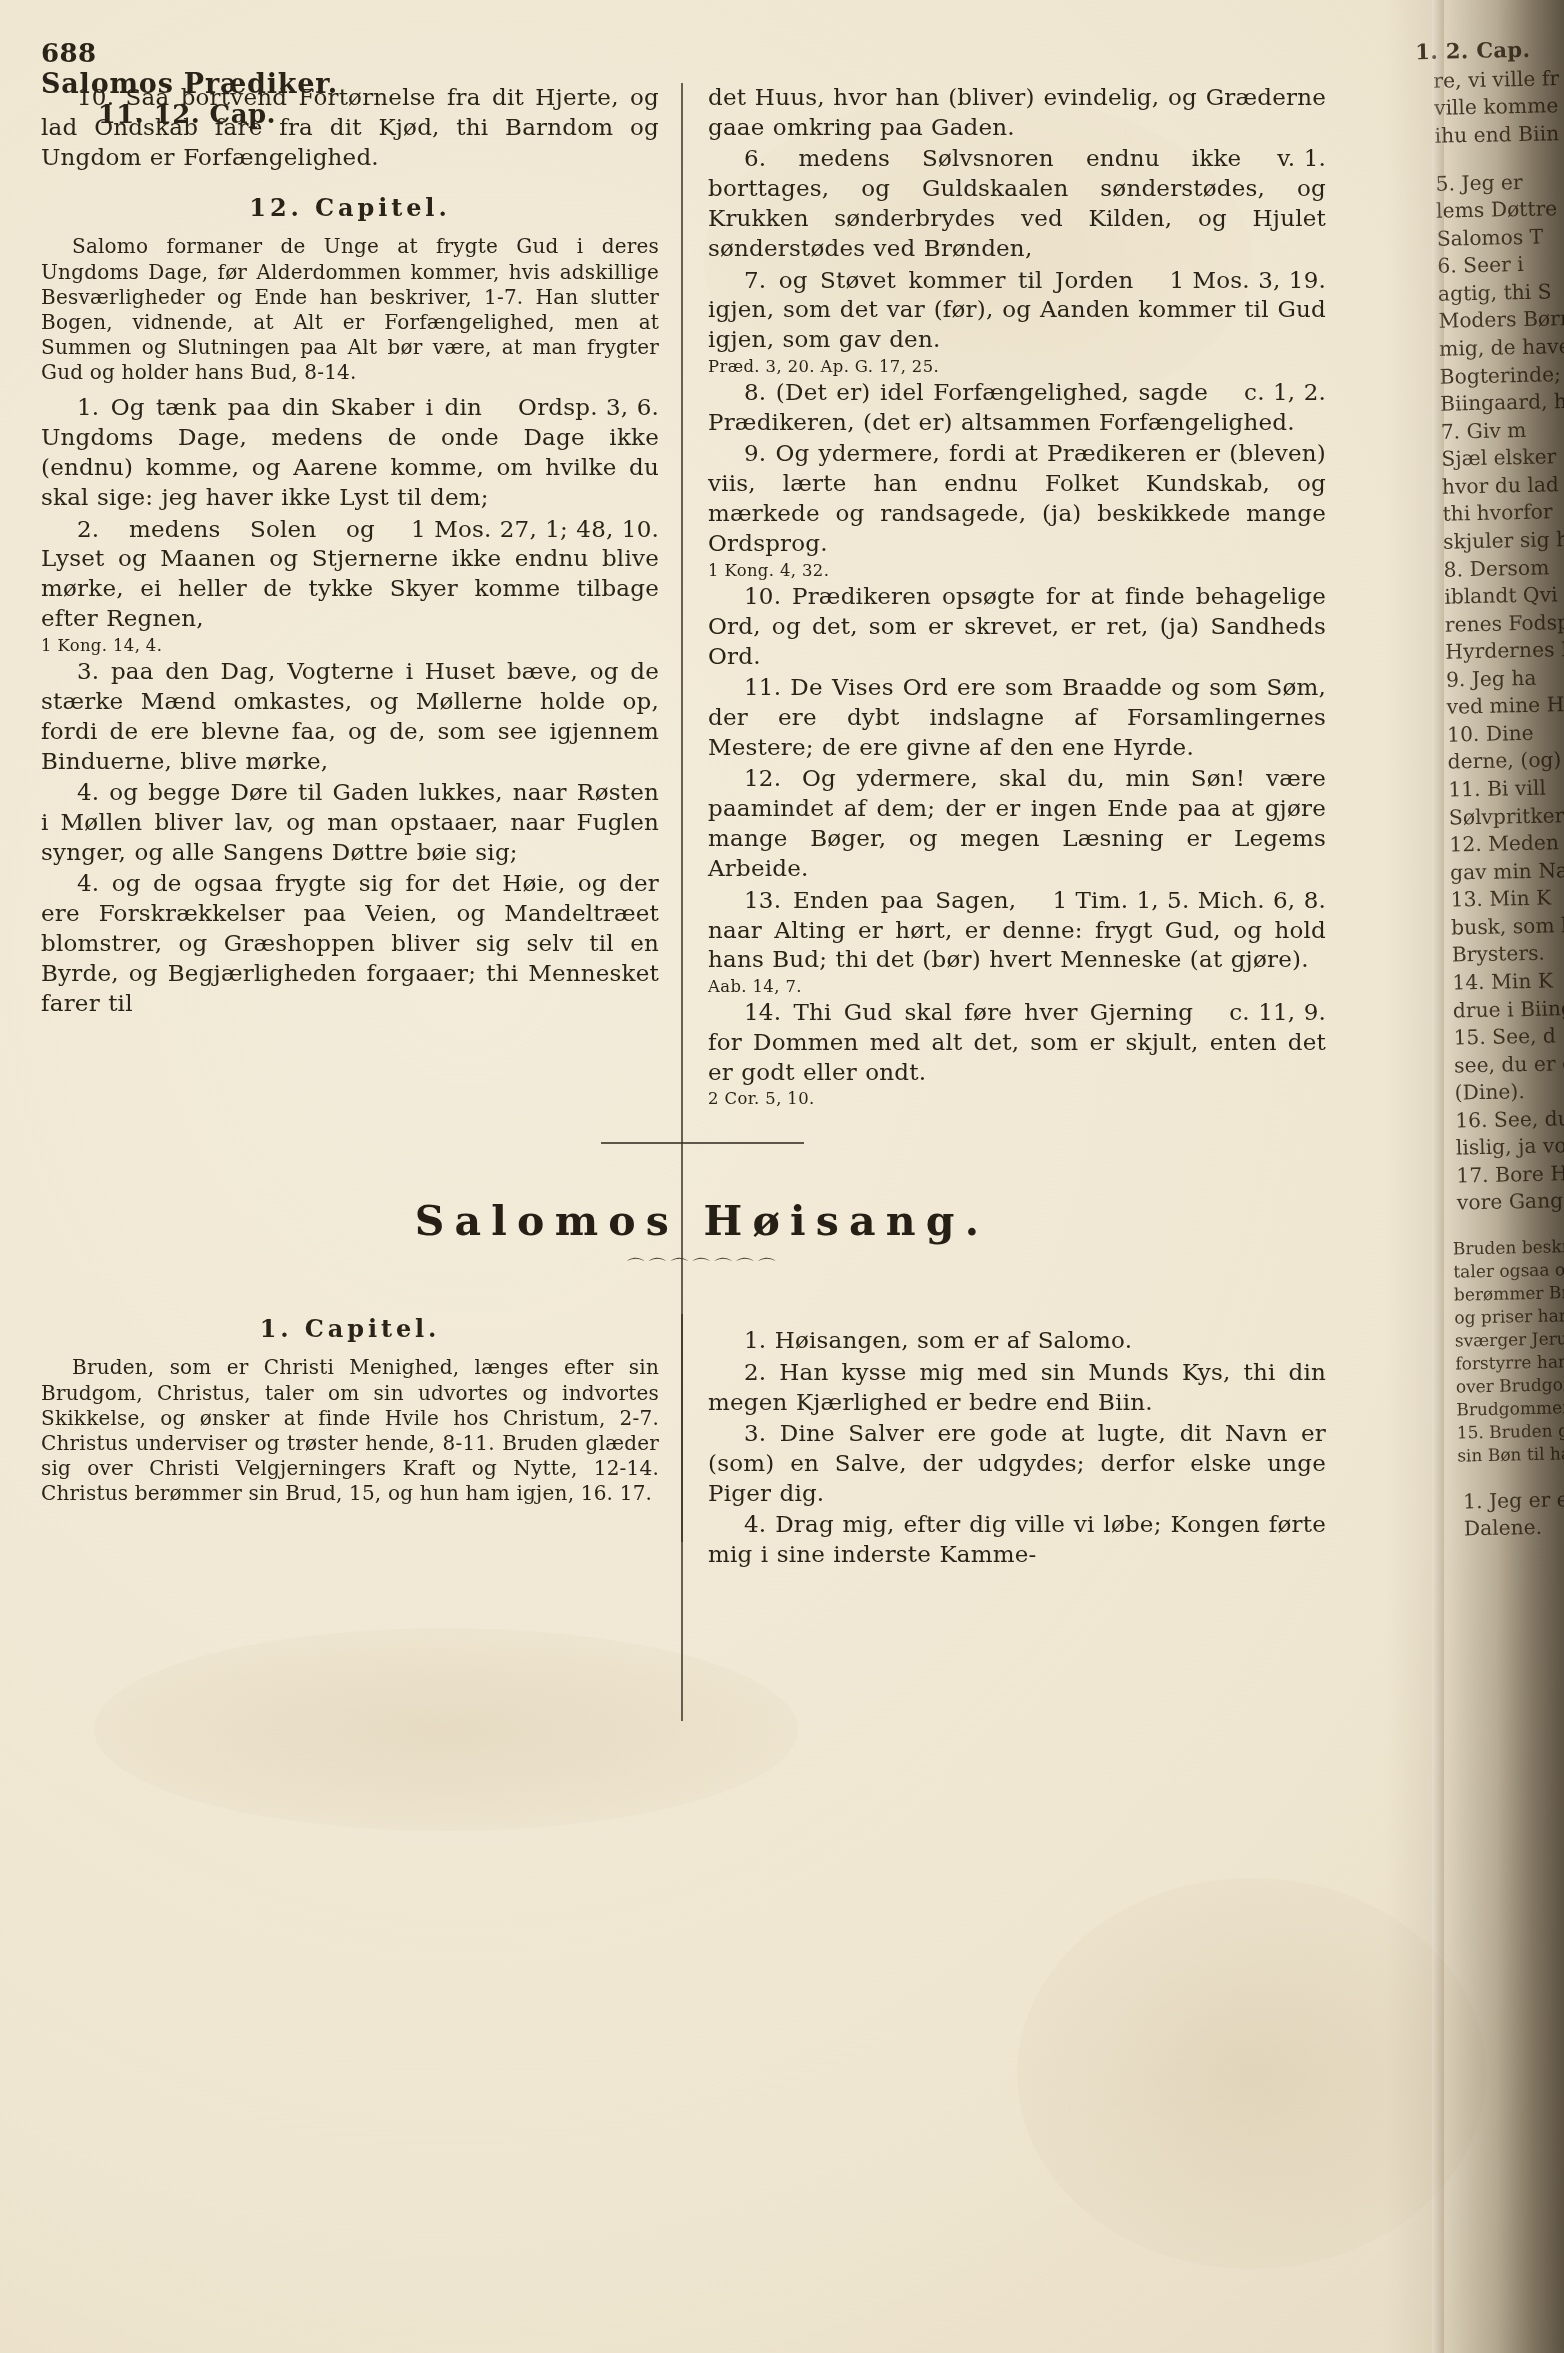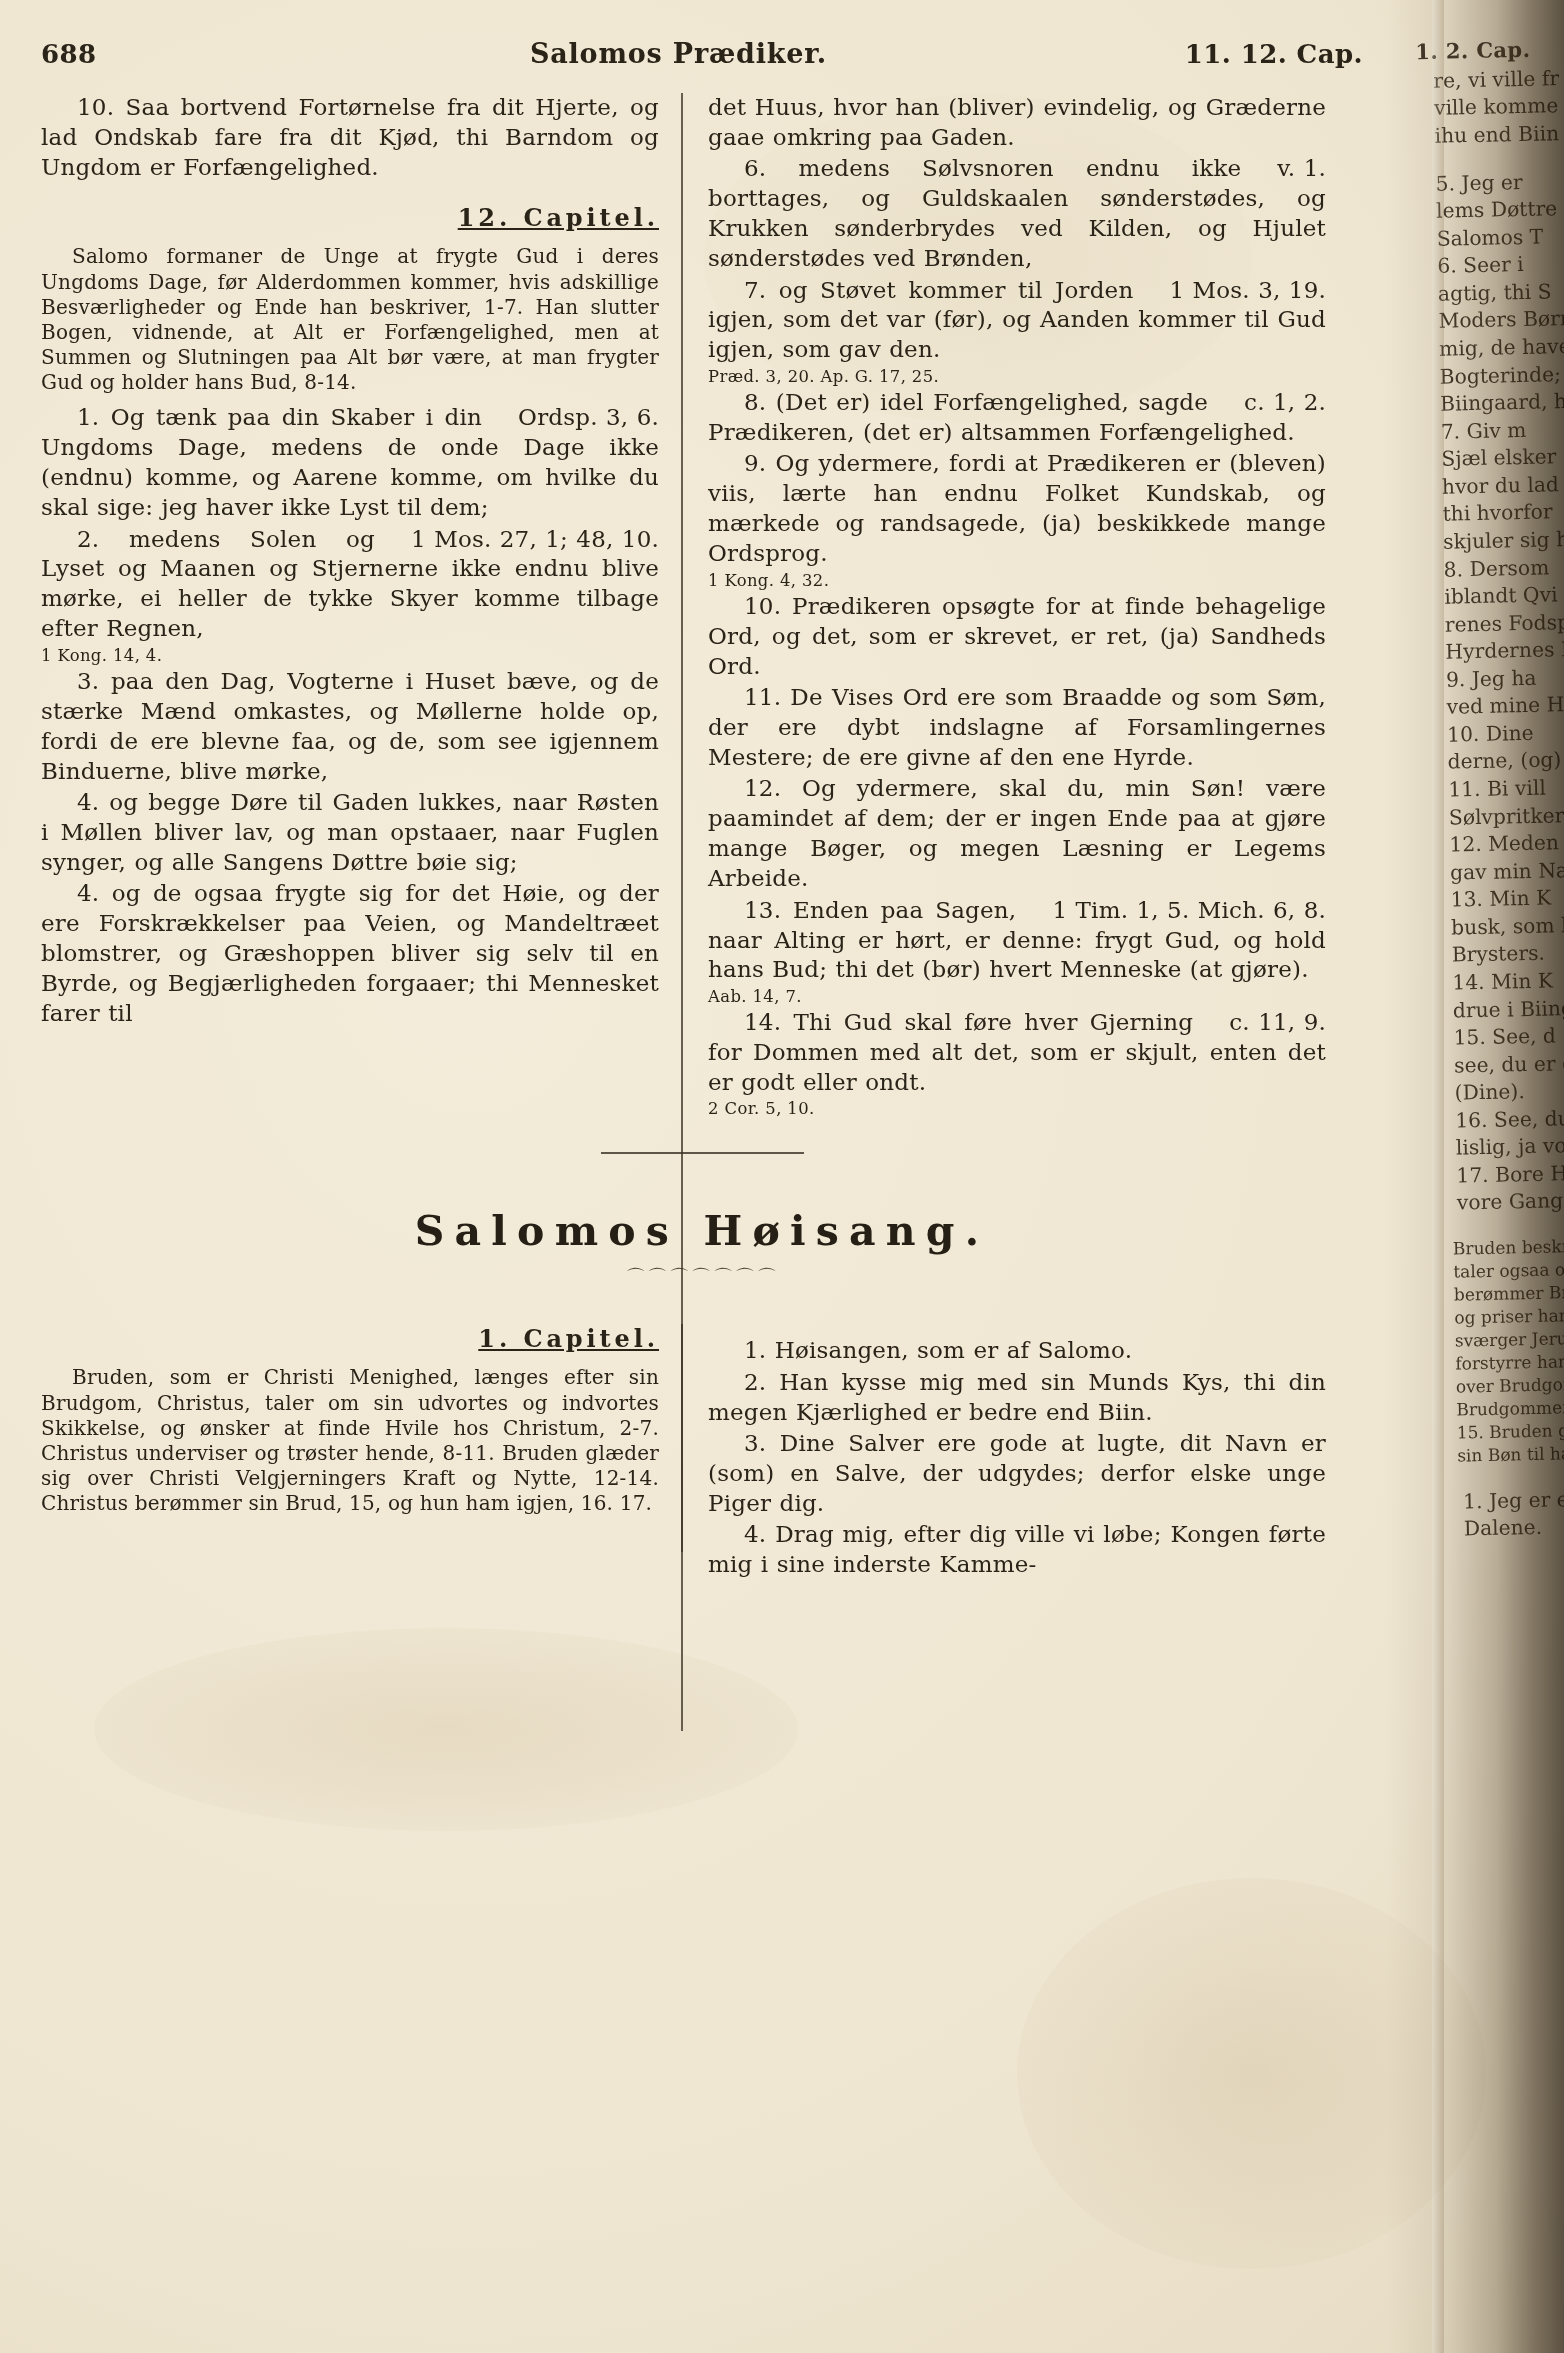--- a/index.html
+++ b/index.html
@@ -57,22 +57,23 @@
     z-index: 3;
     color: #2a2318;
   }
 
   
   #runhead {
     display: flex;
     align-items: baseline;
     font-size: 24px;
     letter-spacing: 0.4px;
-    margin-bottom: 21px;
+    margin-bottom: 11px;
     height: 34px;
+    flex-direction: column;
   }
   #runhead .folio {
     width: 188px;
     font-family: "DejaVu Serif", serif;
     font-size: 26px;
     font-weight: 700;
     color: #2b2419;
   }
   #runhead .booktitle {
     flex: 1;
@@ -125,26 +126,25 @@
     float: right;
     font-variant: normal;
   }
   .ctr-ref {
     text-align: left;
     font-size: 16.4px;
     margin: 0.8px 0 2.3px 0;
     letter-spacing: 0.4px;
   }
   h2.chaphead {
-    text-align: right;
+    text-align: center;
     font-size: 24px;
     font-weight: 700;
     letter-spacing: 3.9px;
     margin: 20.3px 0 12.5px 0;
-    text-decoration: underline;
   }
   p.argument {
     margin: 0 0 7.8px 0;
     text-indent: 31px;
     font-size: 20px;
     line-height: 1.26;
     text-align: justify;
     letter-spacing: 0.2px;
   }
 

